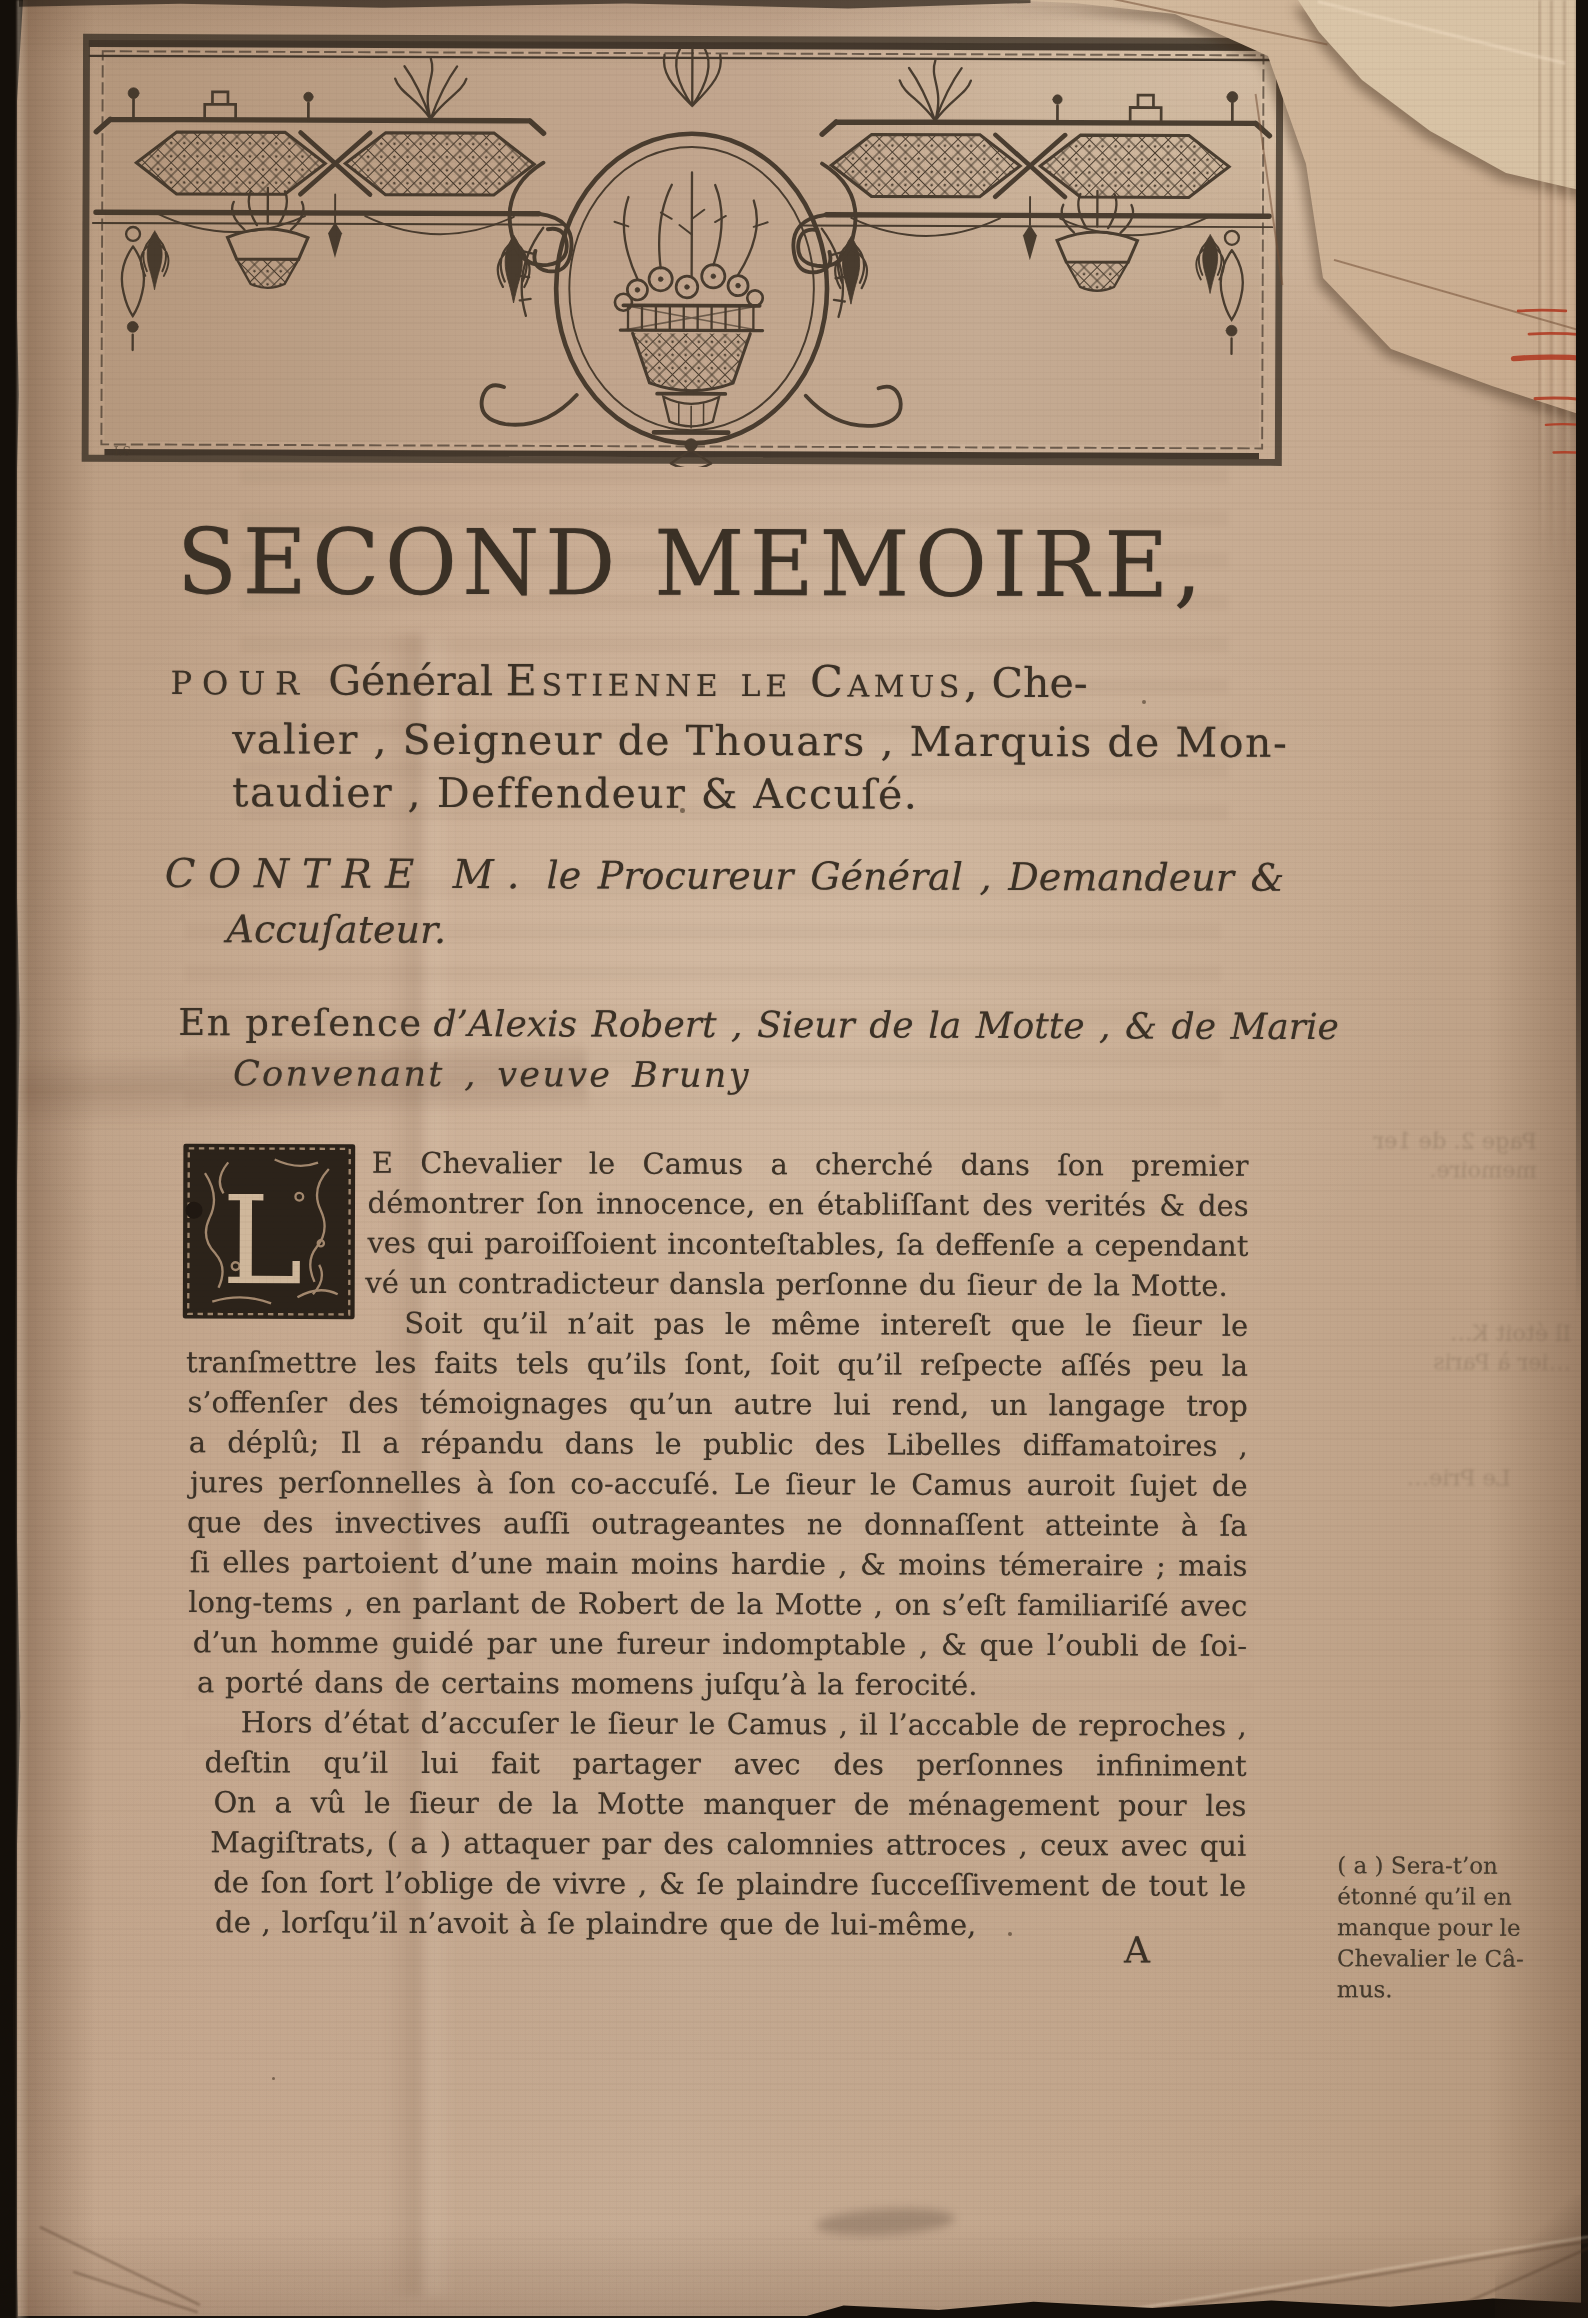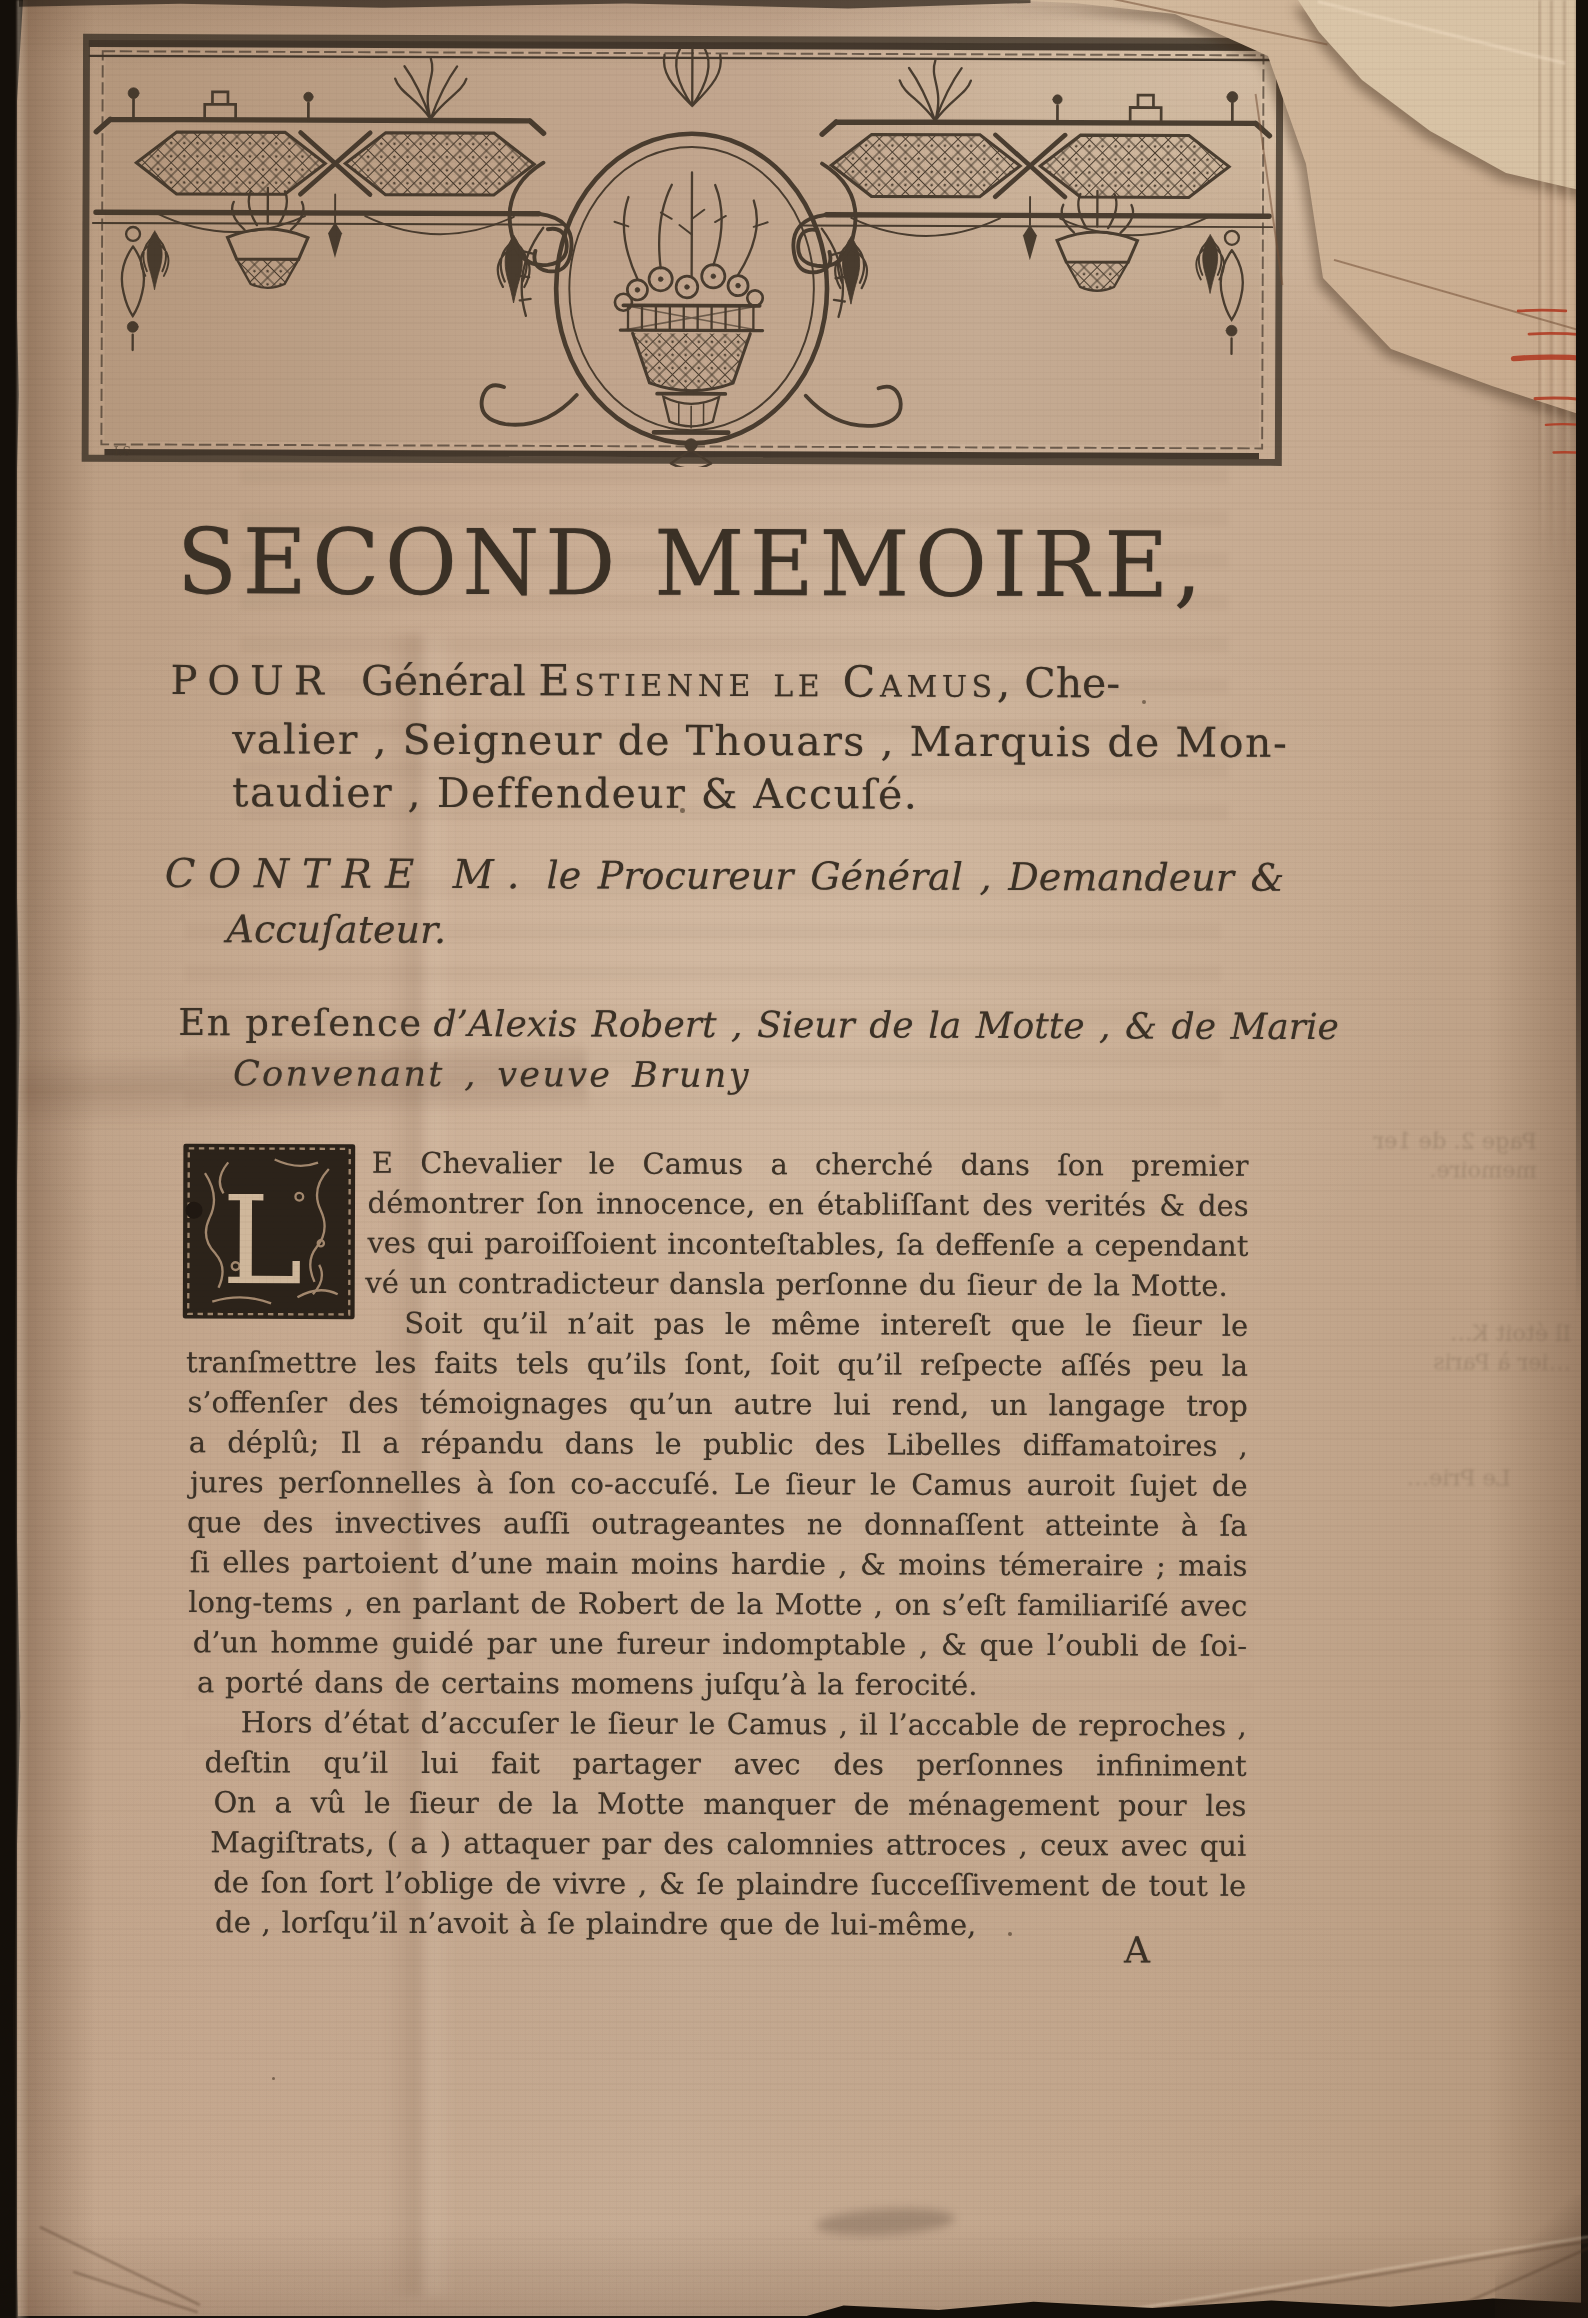--- a/index.html
+++ b/index.html
@@ -52,21 +52,21 @@
     -webkit-mask-image:linear-gradient(to bottom, #000 60%, transparent 95%);
             mask-image:linear-gradient(to bottom, #000 60%, transparent 95%);}
   .tear-line{position:absolute;background:rgba(116,81,55,.55);filter:blur(0.5px);}
   .fold-hl{position:absolute;background:rgba(242,224,198,.55);filter:blur(0.8px);}
   
   .ink{position:absolute;color:#3b3126;text-shadow:0 0 1.1px rgba(58,47,36,.55);white-space:nowrap;}
   #content{position:absolute;inset:0;transform:rotate(.2deg);transform-origin:155px 232px;}
   .headpiece{position:absolute;left:82px;top:31px;width:1201px;height:434px;opacity:.9;mix-blend-mode:multiply;}
   .title{left:178px;top:510px;width:1005px;text-align:center;font-size:88px;letter-spacing:5.4px;transform:scaleY(1.03);}
   .ded1{left:172px;top:654px;}
-  .sp-pour{font-size:40px;letter-spacing:10px;margin-right:27px;}
+  .sp-pour{font-size:32px;letter-spacing:10px;margin-right:19px;}
   .sp-mess{font-size:41px;margin-right:12.4px;}
   .sp-name{font-variant:small-caps;font-size:43px;letter-spacing:4.6px;margin-right:9.3px;}
   .sp-che{font-size:41px;}
   .ded2{left:234px;top:715px;font-size:41px;letter-spacing:1.5px;}
   .ded3{left:234px;top:768px;font-size:41px;letter-spacing:1.5px;}
   .con1{left:167px;top:850px;}
   .sp-contre{font-style:italic;font-size:40px;letter-spacing:13px;margin-right:14px;}
   .sp-conrest{font-style:italic;font-size:38px;word-spacing:4.6px;}
   .con2{left:229px;top:907px;font-style:italic;font-size:38px;}
   .pre1{left:181px;top:1001px;}
@@ -254,20 +254,27 @@
       <div class="bl j" style="--pl:70px">Hors d’état d’accuſer le ſieur le Camus , il l’accable de reproches , c’eſt un</div>
       <div class="bl j" style="--pl:34px">deſtin qu’il lui fait partager avec des perſonnes infiniment reſpectables :</div>
       <div class="bl j" style="--pl:43px">On a vû le ſieur de la Motte manquer de ménagement pour les premiers</div>
       <div class="bl j" style="--pl:40px">Magiſtrats, ( a ) attaquer par des calomnies attroces , ceux avec qui la rigueur</div>
       <div class="bl j" style="--pl:43px">de ſon ſort l’oblige de vivre , &amp; ſe plaindre ſucceſſivement de tout le mon-</div>
       <div class="bl" style="--pl:45px">de , lorſqu’il n’avoit à ſe plaindre que de lui-même,</div>
     </div>
 
     <div class="ink sigA">A</div>
 
+    <div class="note">
+      <div>( a ) Sera-t’on</div>
+      <div>étonné qu’il en</div>
+      <div>manque pour le</div>
+      <div>Chevalier le Câ-</div>
+      <div>mus.</div>
+    </div>
 
     <div class="ghost" style="left:1308px;top:1122px;width:232px;">
       <div>Page 2. de 1er</div>
       <div>memoire.</div>
     </div>
     <div class="ghost" style="left:1366px;top:1314px;width:209px;">
       <div>Il étoit K…</div>
       <div>…ier à Paris</div>
     </div>
     <div class="ghost" style="left:1314px;top:1459px;width:201px;">

